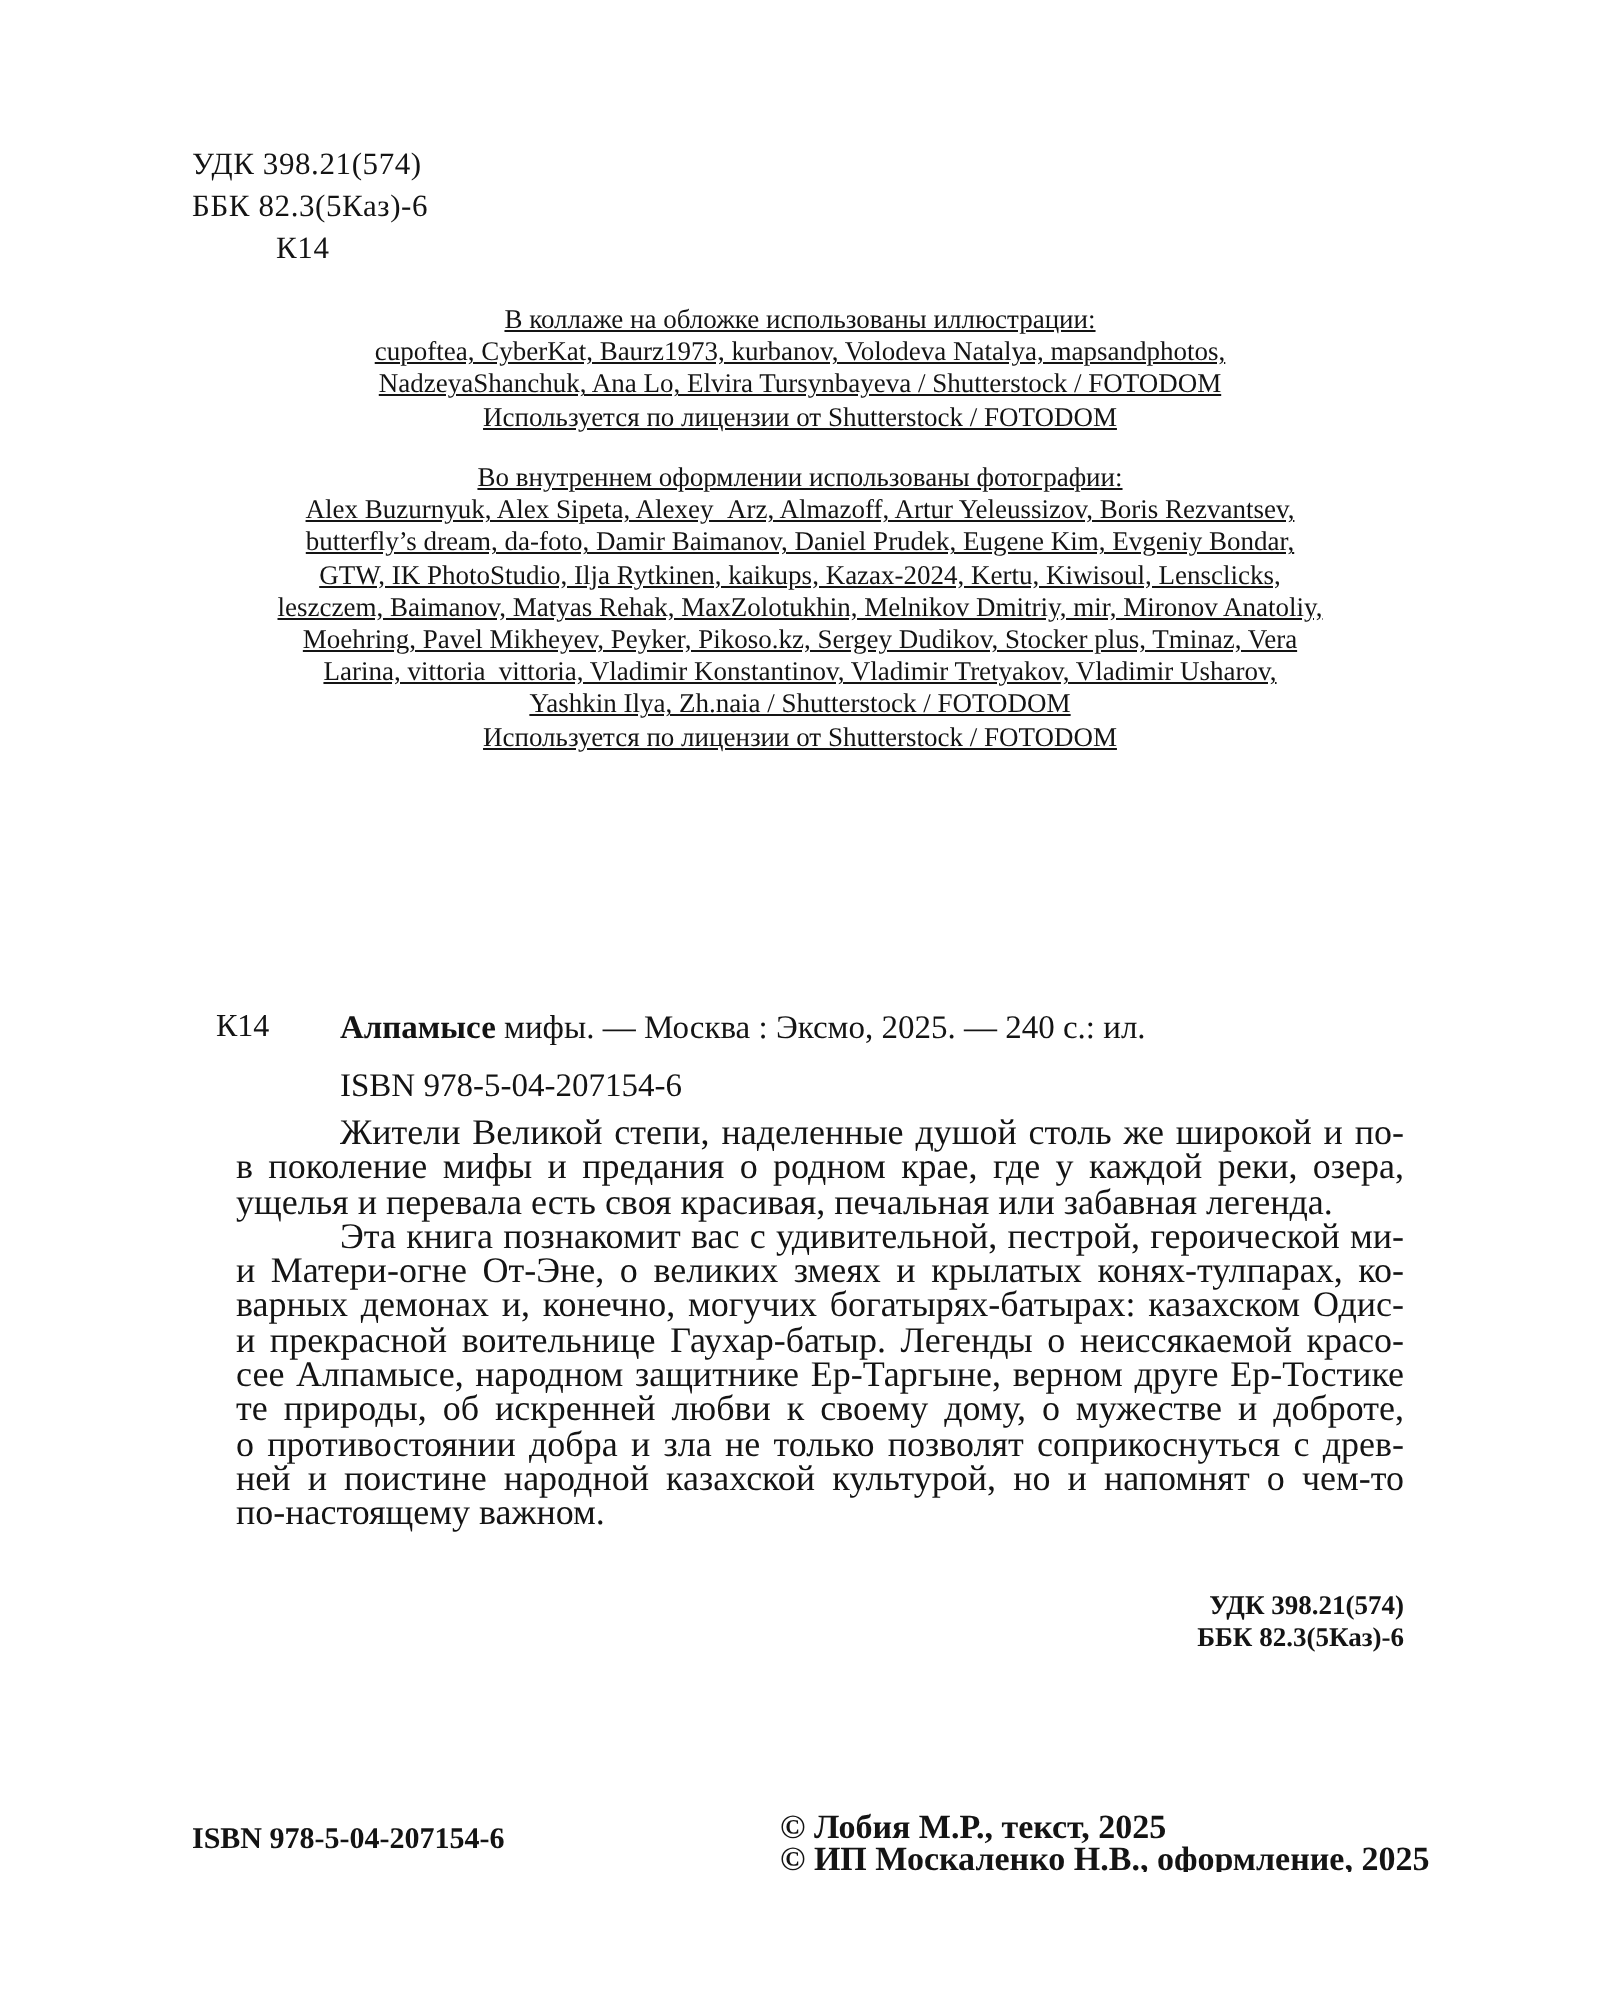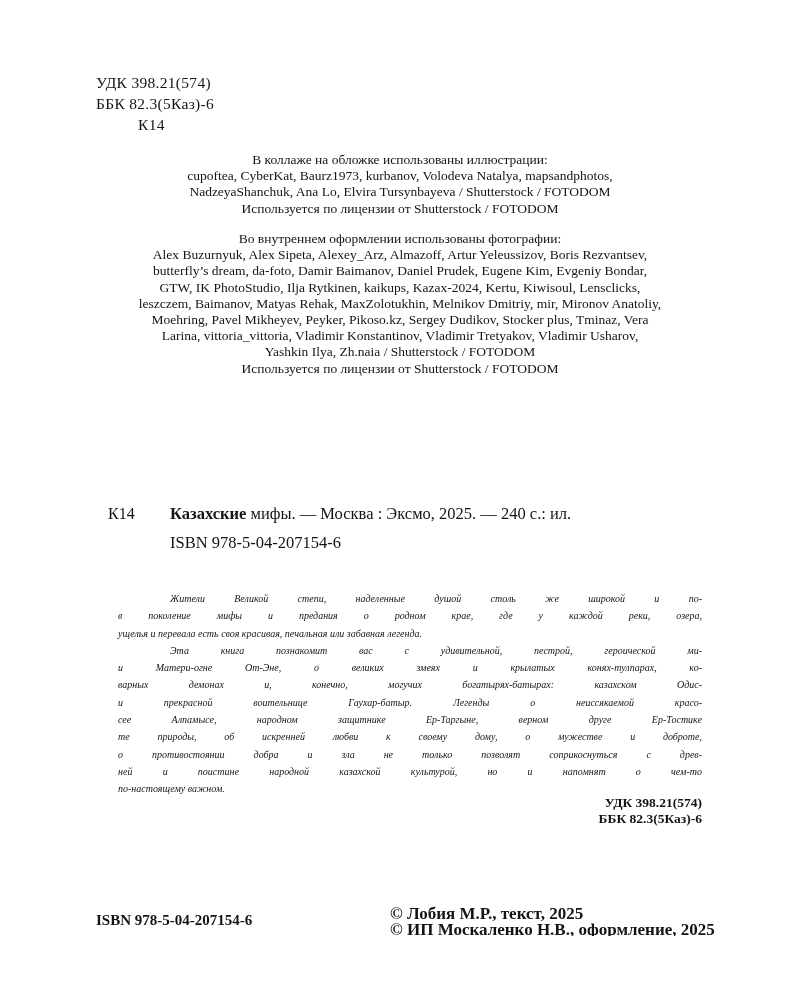--- a/index.html
+++ b/index.html
@@ -28,20 +28,21 @@
   .class-top .code-line { padding-left: 42px; }
 
   
   .credits {
     position: absolute;
     left: 40px;
     width: 720px;
     text-align: center;
     font-size: 13.5px;
     line-height: 16.2px;
+    text-decoration: underline;
   }
   .credits-cover { top: 152px; }
   .credits-interior { top: 231px; }
 
   
   .record-code {
     position: absolute;
     left: 108px; top: 505px;
     font-size: 16px;
     white-space: nowrap;
@@ -56,25 +57,24 @@
     position: absolute;
     left: 170px; top: 533px;
     font-size: 16.5px;
     white-space: nowrap;
   }
   .bold { font-weight: bold; }
 
   
   .annotation {
     position: absolute;
-    left: 118px; top: 590px;
+    left: 118px; top: 558px;
     width: 584px;
-    font-size: 10px;
+    font-size: 18px;
     line-height: 17.3px;
-    font-style: italic;
   }
   .jline {
     text-align: justify;
     text-align-last: justify;
   }
   .jline.first { text-indent: 52px; }
   .jline.last { text-align-last: left; }
 
   
   .class-bottom {
@@ -131,21 +131,21 @@
       <div>butterfly’s dream, da-foto, Damir Baimanov, Daniel Prudek, Eugene Kim, Evgeniy Bondar,</div>
       <div>GTW, IK PhotoStudio, Ilja Rytkinen, kaikups, Kazax-2024, Kertu, Kiwisoul, Lensclicks,</div>
       <div>leszczem, Baimanov, Matyas Rehak, MaxZolotukhin, Melnikov Dmitriy, mir, Mironov Anatoliy,</div>
       <div>Moehring, Pavel Mikheyev, Peyker, Pikoso.kz, Sergey Dudikov, Stocker plus, Tminaz, Vera</div>
       <div>Larina, vittoria_vittoria, Vladimir Konstantinov, Vladimir Tretyakov, Vladimir Usharov,</div>
       <div>Yashkin Ilya, Zh.naia / Shutterstock / FOTODOM</div>
       <div>Используется по лицензии от Shutterstock / FOTODOM</div>
     </div>
 
   <div class="record-code">К14</div>
-  <div class="record-main"><span class="bold">Казахские</span><span> мифы. — Москва : Эксмо, 2025. — 240 с.: ил.</span></div>
+  <div class="record-main"><span class="bold">Алпамысе</span><span> мифы. — Москва : Эксмо, 2025. — 240 с.: ил.</span></div>
   <div class="record-isbn">ISBN 978-5-04-207154-6</div>
 
   <div class="annotation">
       <div class="paragraph">
         <div class="jline first">Жители Великой степи, наделенные душой столь же широкой и по-</div>
         <div class="jline">в поколение мифы и предания о родном крае, где у каждой реки, озера,</div>
         <div class="jline last">ущелья и перевала есть своя красивая, печальная или забавная легенда.</div>
       </div>
       <div class="paragraph">
         <div class="jline first">Эта книга познакомит вас с удивительной, пестрой, героической ми-</div>

